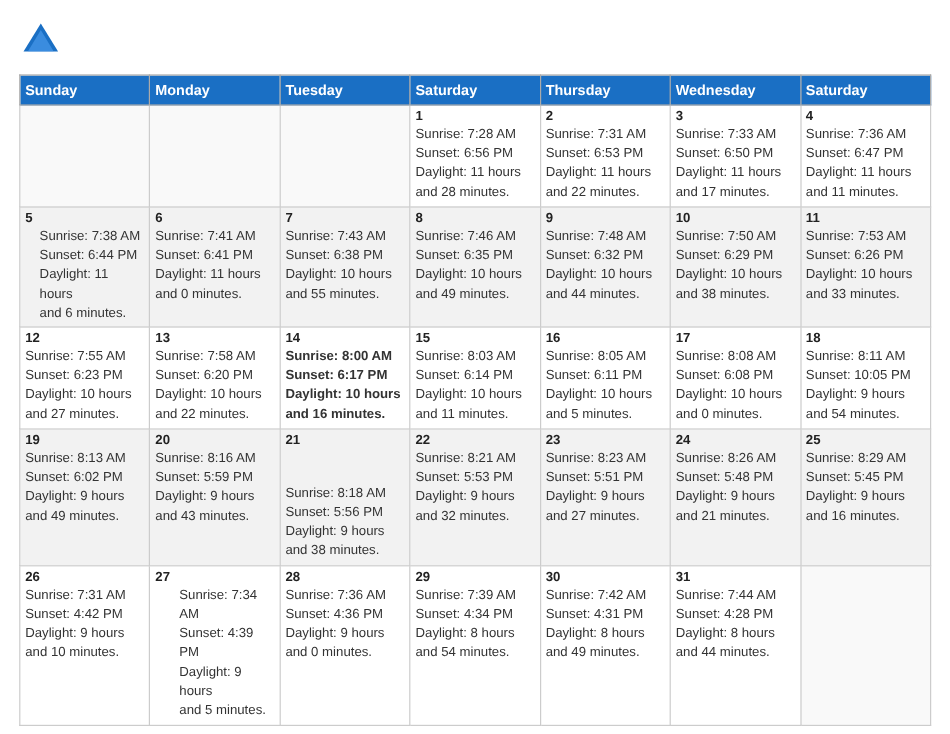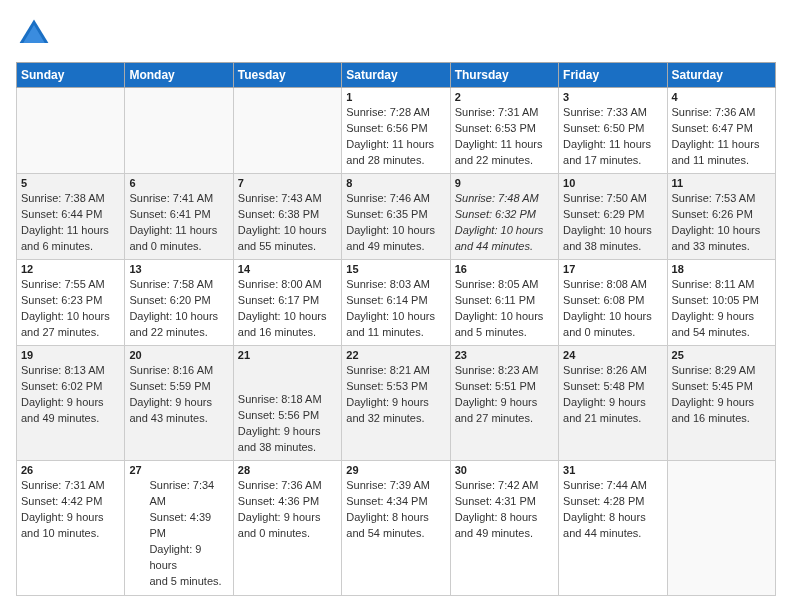--- a/index.html
+++ b/index.html
@@ -124,21 +124,21 @@
   </div>
 
   <table class="calendar">
     <thead>
       <tr>
       <th>Sunday</th>
           <th>Monday</th>
           <th>Tuesday</th>
           <th>Saturday</th>
           <th>Thursday</th>
-          <th>Friday</th>
+          <th>Wednesday</th>
           <th>Saturday</th>
         </tr>
     </thead>
     <tbody id="calendar-body">
     <tr>
           <td class="empty"></td>
           <td class="empty"></td>
           <td class="empty"></td>
           <td>
             <span class="day-number">1</span>
@@ -165,21 +165,21 @@
             <span class="day-number">4</span>
             <div class="day-info" style="white-space: pre-line;">Sunrise: 7:36 AM
 Sunset: 6:47 PM
 Daylight: 11 hours
 and 11 minutes.</div>
           </td>
         </tr>
         <tr class="row-shaded">
           <td>
             <span class="day-number">5</span>
-            <div class="day-info" style="white-space: pre-line;">Sunrise: 7:38 AM
+            <div class="day-info" style="white-space: pre-line; margin-left: 12px;">Sunrise: 7:38 AM
 Sunset: 6:44 PM
 Daylight: 11 hours
 and 6 minutes.</div>
           </td>
           <td>
             <span class="day-number">6</span>
             <div class="day-info" style="white-space: pre-line;">Sunrise: 7:41 AM
 Sunset: 6:41 PM
 Daylight: 11 hours
 and 0 minutes.</div>
@@ -193,21 +193,21 @@
           </td>
           <td>
             <span class="day-number">8</span>
             <div class="day-info" style="white-space: pre-line;">Sunrise: 7:46 AM
 Sunset: 6:35 PM
 Daylight: 10 hours
 and 49 minutes.</div>
           </td>
           <td>
             <span class="day-number">9</span>
-            <div class="day-info" style="white-space: pre-line; font-style: italic;">Sunrise: 7:48 AM
+            <div class="day-info" style="white-space: pre-line;">Sunrise: 7:48 AM
 Sunset: 6:32 PM
 Daylight: 10 hours
 and 44 minutes.</div>
           </td>
           <td>
             <span class="day-number">10</span>
             <div class="day-info" style="white-space: pre-line;">Sunrise: 7:50 AM
 Sunset: 6:29 PM
 Daylight: 10 hours
 and 38 minutes.</div>
@@ -230,21 +230,21 @@
           </td>
           <td>
             <span class="day-number">13</span>
             <div class="day-info" style="white-space: pre-line;">Sunrise: 7:58 AM
 Sunset: 6:20 PM
 Daylight: 10 hours
 and 22 minutes.</div>
           </td>
           <td>
             <span class="day-number">14</span>
-            <div class="day-info" style="white-space: pre-line;">Sunrise: 8:00 AM
+            <div class="day-info" style="white-space: pre-line; font-weight: bold;">Sunrise: 8:00 AM
 Sunset: 6:17 PM
 Daylight: 10 hours
 and 16 minutes.</div>
           </td>
           <td>
             <span class="day-number">15</span>
             <div class="day-info" style="white-space: pre-line;">Sunrise: 8:03 AM
 Sunset: 6:14 PM
 Daylight: 10 hours
 and 11 minutes.</div>

